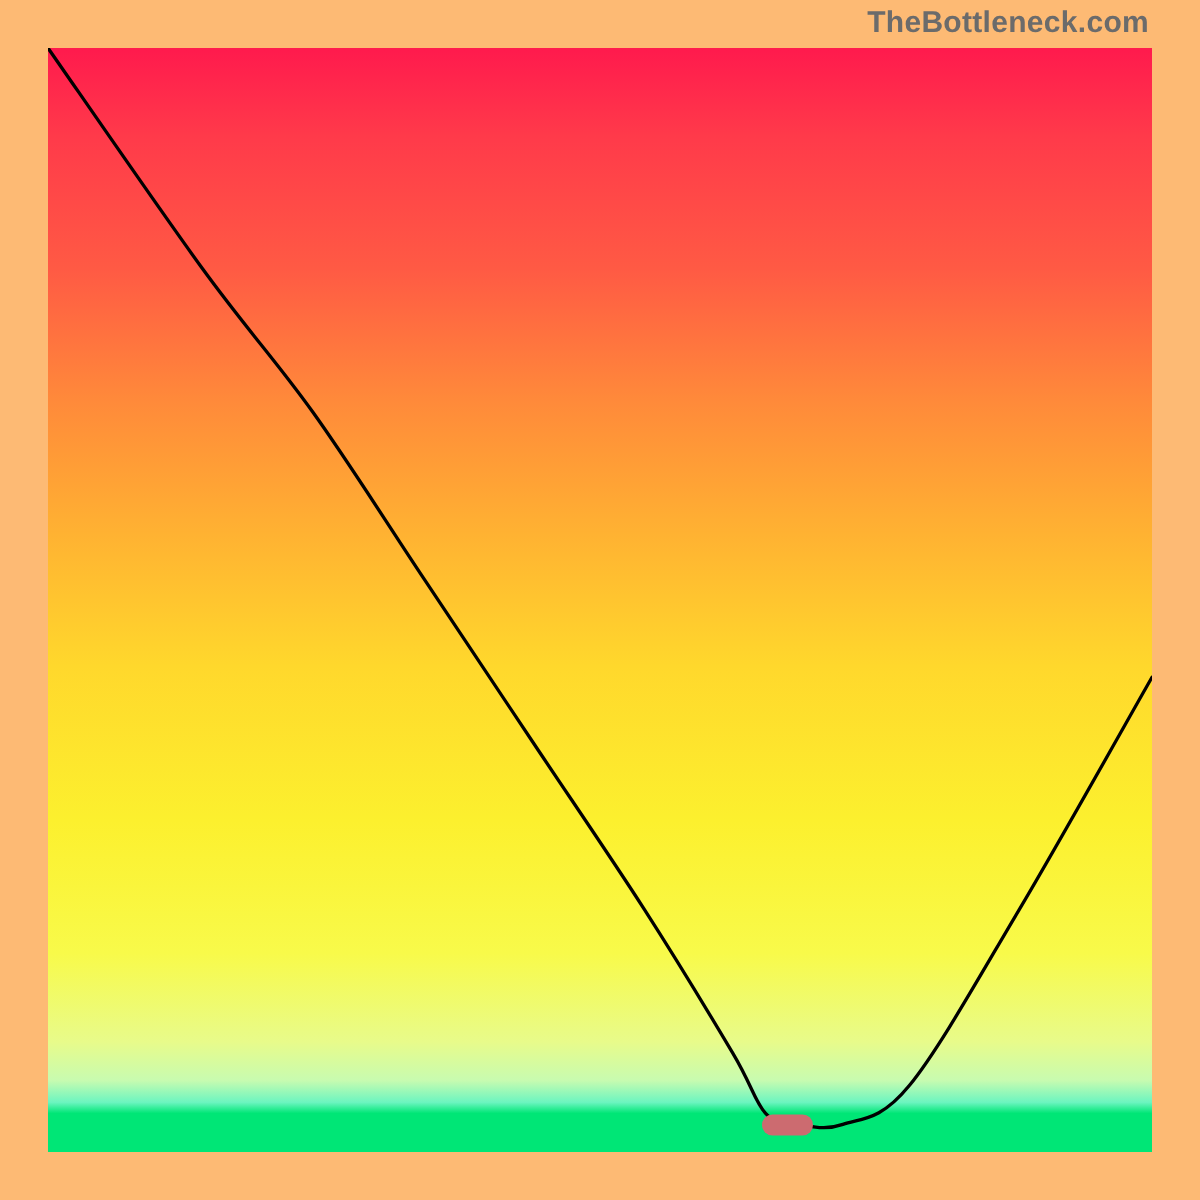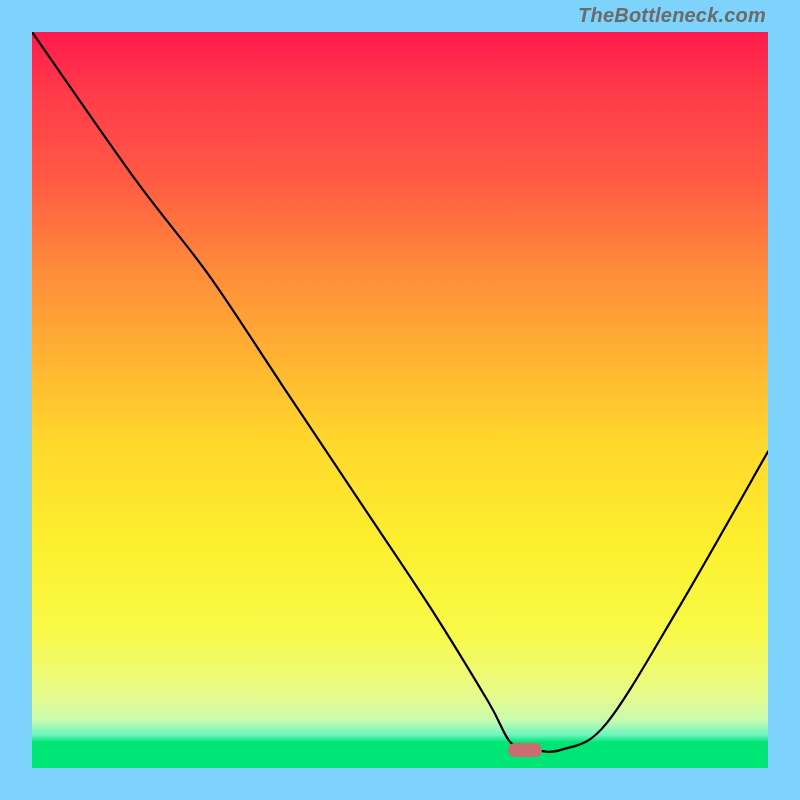--- a/index.html
+++ b/index.html
@@ -8,22 +8,21 @@
     width: 800px;
     height: 800px;
     background: #000;
     overflow: hidden;
     font-family: Arial, Helvetica, sans-serif;
   }
   .frame {
     position: absolute;
     top: 0; left: 0;
     width: 800px; height: 800px;
-    background: #7dd3fc;
-    font-style: italic;
+    background: #fdba74;
   }
   .plot {
     position: absolute;
     top: 32px;
     left: 32px;
     width: 736px;
     height: 736px;
     overflow: hidden;
   }
   .gradient {

